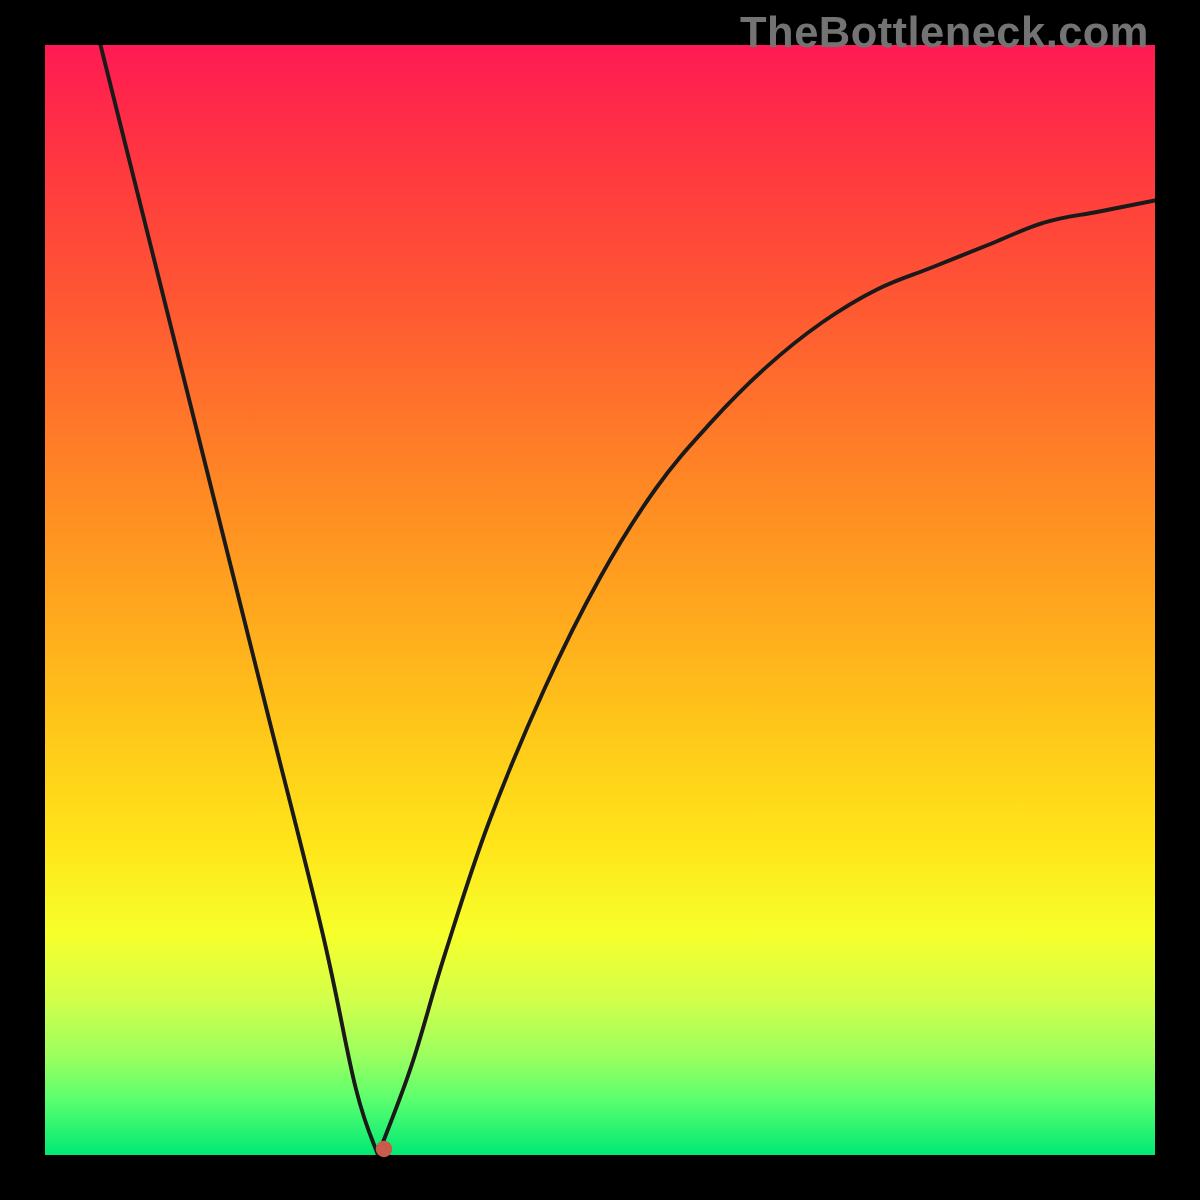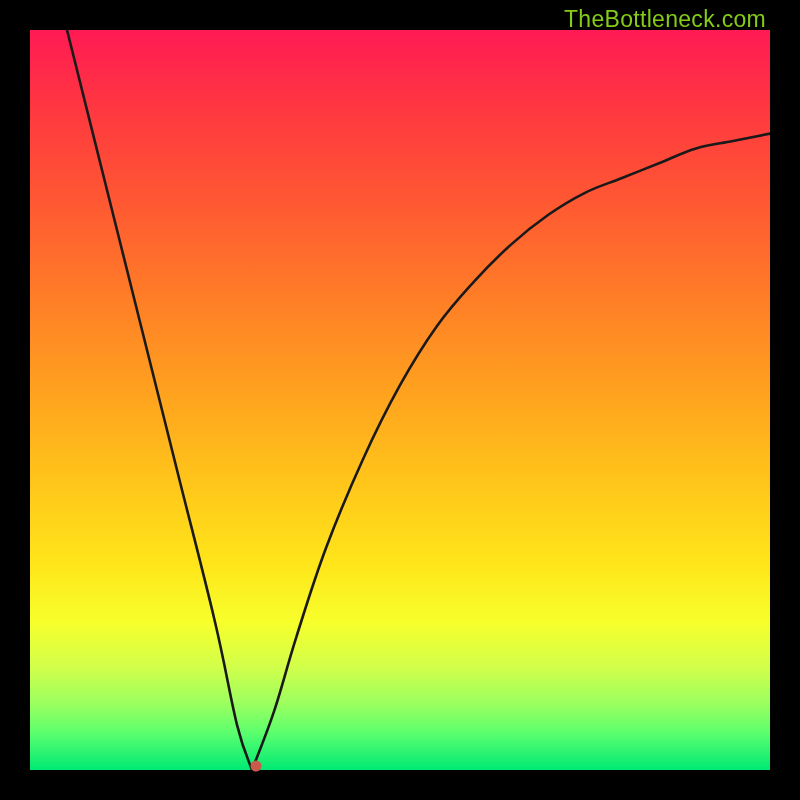--- a/index.html
+++ b/index.html
@@ -37,23 +37,23 @@
       #d2ff4a 86%,
       #9cff5f 91%,
       #5bff6e 95%,
       #00e974 100%
     );
   }
   .watermark {
     position: absolute;
     top: 6px;
     right: 34px;
-    color: #84cc16;
-    font-size: 23px;
-    font-weight: 400;
+    color: #737373;
+    font-size: 29px;
+    font-weight: 700;
     letter-spacing: 0.3px;
     font-family: Arial, Helvetica, sans-serif;
   }
   svg.curve {
     position: absolute;
     left: 0;
     top: 0;
     width: 740px;
     height: 740px;
   }

